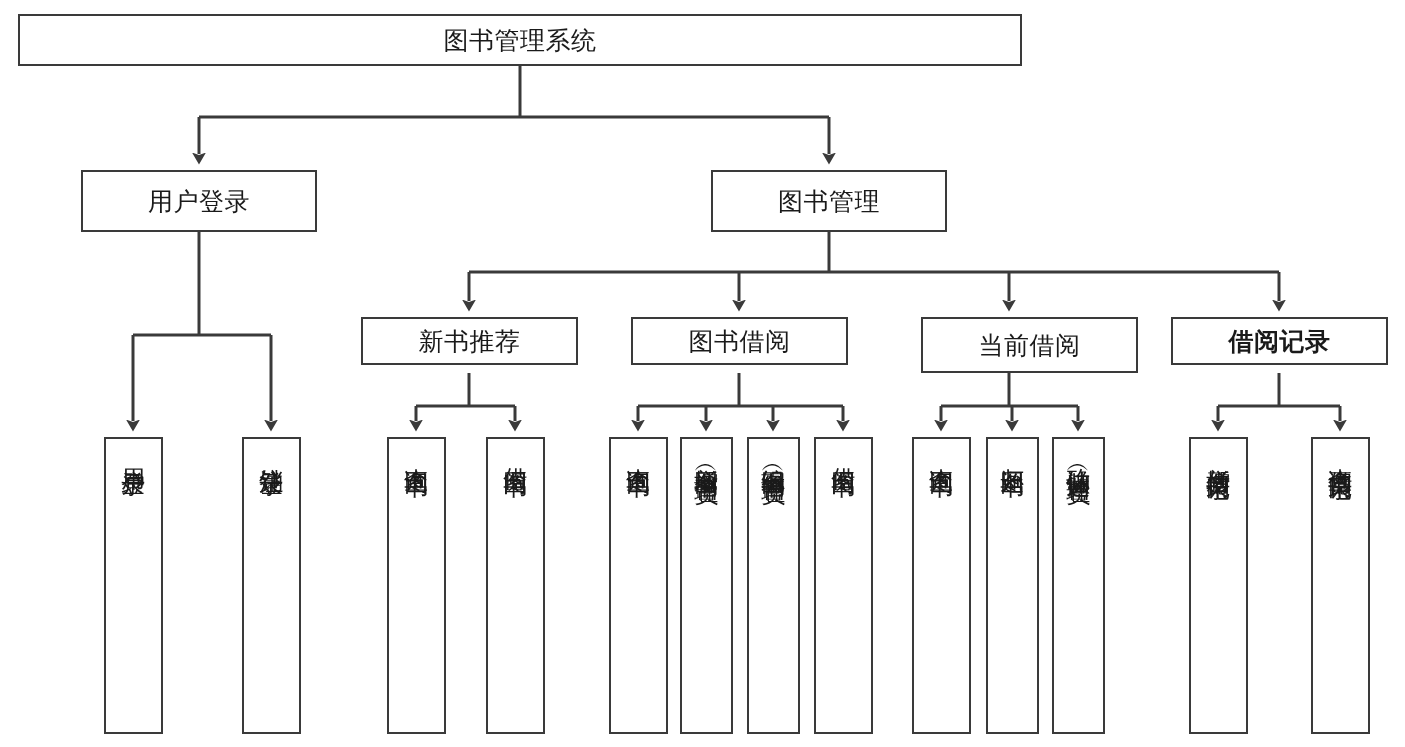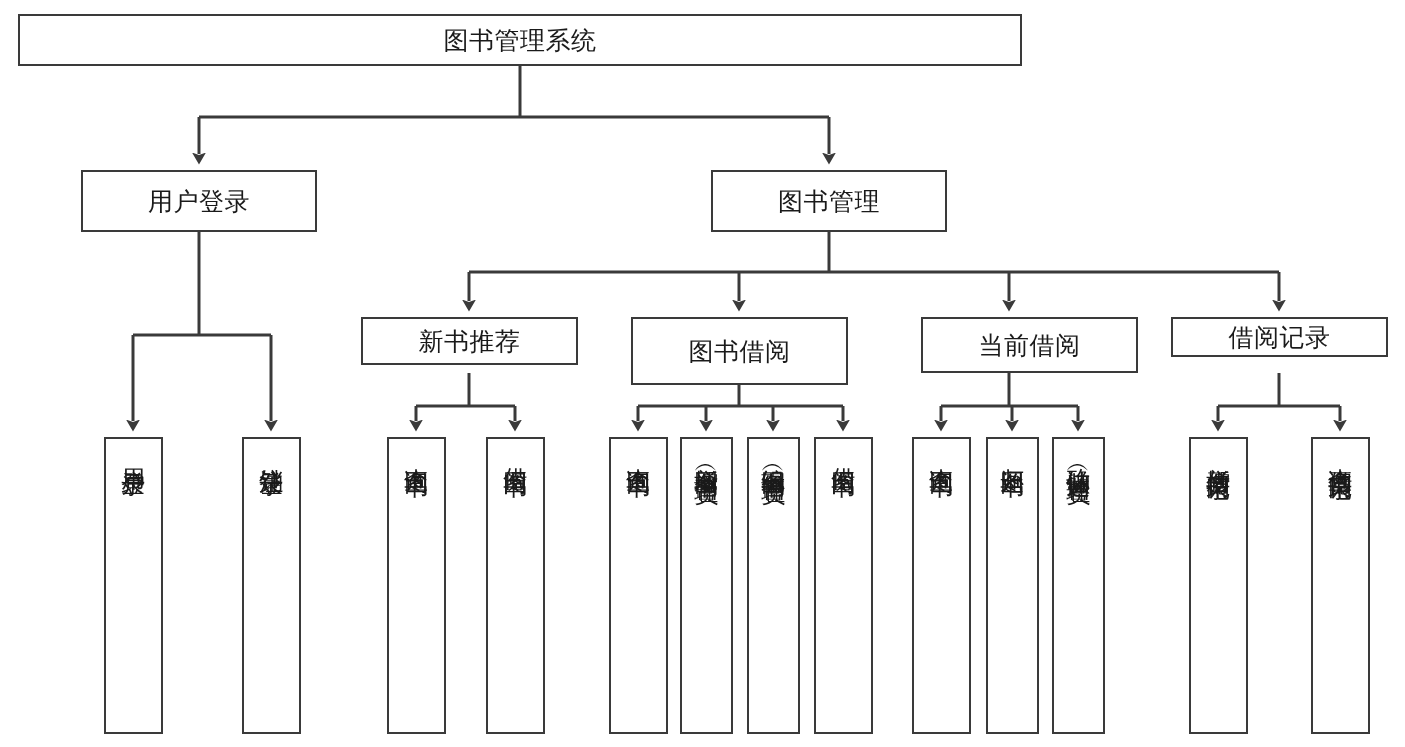--- a/index.html
+++ b/index.html
@@ -130,27 +130,27 @@
       </div>
       <div class="node-box horiz" style="left: 711px; top: 170px; width: 236px; height: 62px;">
         <span class="node-label">图书管理</span>
       </div>
     </div>
 
   <div id="level3-container">
       <div class="node-box horiz" style="left: 361px; top: 317px; width: 217px; height: 48px;">
         <span class="node-label">新书推荐</span>
       </div>
-      <div class="node-box horiz" style="left: 631px; top: 317px; width: 217px; height: 68px;">
+      <div class="node-box horiz" style="left: 631px; top: 317px; width: 217px; height: 48px;">
         <span class="node-label">图书借阅</span>
       </div>
       <div class="node-box horiz" style="left: 921px; top: 317px; width: 217px; height: 56px;">
         <span class="node-label">当前借阅</span>
       </div>
-      <div class="node-box horiz" style="left: 1171px; top: 317px; width: 217px; height: 40px;">
+      <div class="node-box horiz" style="left: 1171px; top: 317px; width: 217px; height: 48px; font-weight: bold;">
         <span class="node-label">借阅记录</span>
       </div>
     </div>
 
   <div id="leaf-container">
       <div class="node-box vert" style="left: 104px; top: 437px; width: 59px; height: 297px;">
         <span class="node-label">用户登录</span>
       </div>
       <div class="node-box vert" style="left: 242px; top: 437px; width: 59px; height: 297px;">
         <span class="node-label">注销登录</span>

